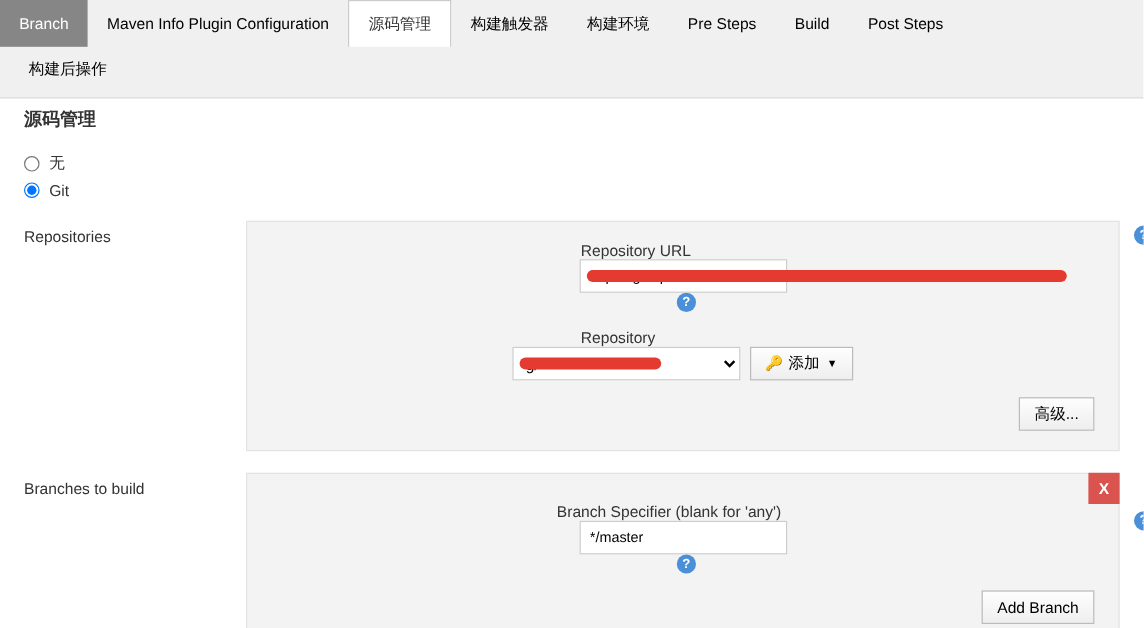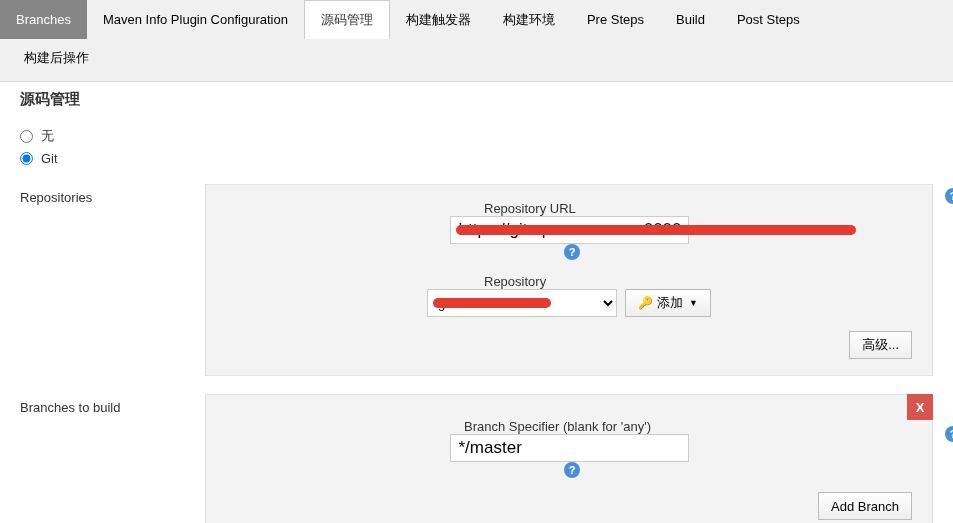--- a/index.html
+++ b/index.html
@@ -15,39 +15,39 @@
 .content { padding: 0 20px 20px 20px; }
 .radio-row { display: flex; align-items: center; margin: 6px 0; }
 .radio-row input { margin-right: 8px; }
 .field-block { display: flex; margin-top: 18px; gap: 45px; }
 .field-label { width: 140px; padding-top: 6px; color: #333; flex-shrink: 0; }
 .field-body { flex: 1; position: relative; }
 .panel { background: #f3f3f3; border: 1px solid #e3e3e3; padding: 16px 20px 16px 20px; position: relative; }
 .form-row { display: flex; align-items: center; margin-bottom: 14px; flex-direction: column; }
 .form-row-label { width: 170px; color: #333; }
 .form-row-body { flex: 1; display: flex; align-items: center; gap: 8px; }
-.text-input { flex: 1; padding: 5px 8px; border: 1px solid #ccc; background: #fff; font-size: 17px; height: 28px; }
+.text-input { flex: 1; padding: 5px 8px; border: 1px solid #ccc; background: #fff; font-size: 12px; height: 28px; }
 .select { padding: 4px 6px; border: 1px solid #ccc; background: #fff; font-size: 13px; height: 28px; }
 .btn { padding: 5px 12px; border: 1px solid #bbb; background: linear-gradient(#fefefe,#eee); cursor: pointer; font-size: 13px; height: 28px; display: inline-flex; align-items: center; gap: 4px; }
 .btn-row { display: flex; justify-content: flex-end; margin-top: 12px; }
 .help-icon { width: 16px; height: 16px; border-radius: 50%; background: #4a90d9; color: #fff; font-size: 11px; font-weight: bold; display: inline-flex; align-items: center; justify-content: center; cursor: pointer; flex-shrink: 0; }
 .help-outer { position: absolute; right: -28px; top: 4px; }
 .help-inline { margin-left: 6px; }
 .close-x { position: absolute; right: -1px; top: -1px; width: 26px; height: 26px; background: #d9534f; color: #fff; font-weight: bold; display: flex; align-items: center; justify-content: center; cursor: pointer; font-size: 13px; }
 .redact { position: absolute; height: 10px; background: #e53a2f; border-radius: 5px; pointer-events: none; }
 .key-icon { color: #4a78b5; font-size: 12px; }
 .caret { font-size: 9px; margin-left: 2px; }
 .select-full { width: 100%; padding: 5px 8px; border: 1px solid #666; background: #fff; font-size: 13px; height: 28px; }
 </style>
 </head>
 <body>
 
 <div class="tabbar">
   <div class="tabs">
-    <button class="tab active-dark">Branches</button>
+    <button class="tab active-dark">Branch</button>
     <button class="tab">Maven Info Plugin Configuration</button>
     <button class="tab active-white">源码管理</button>
     <button class="tab">构建触发器</button>
     <button class="tab">构建环境</button>
     <button class="tab">Pre Steps</button>
     <button class="tab">Build</button>
     <button class="tab">Post Steps</button>
   </div>
   <div class="tabs tab-row2">
     <button class="tab">构建后操作</button>

